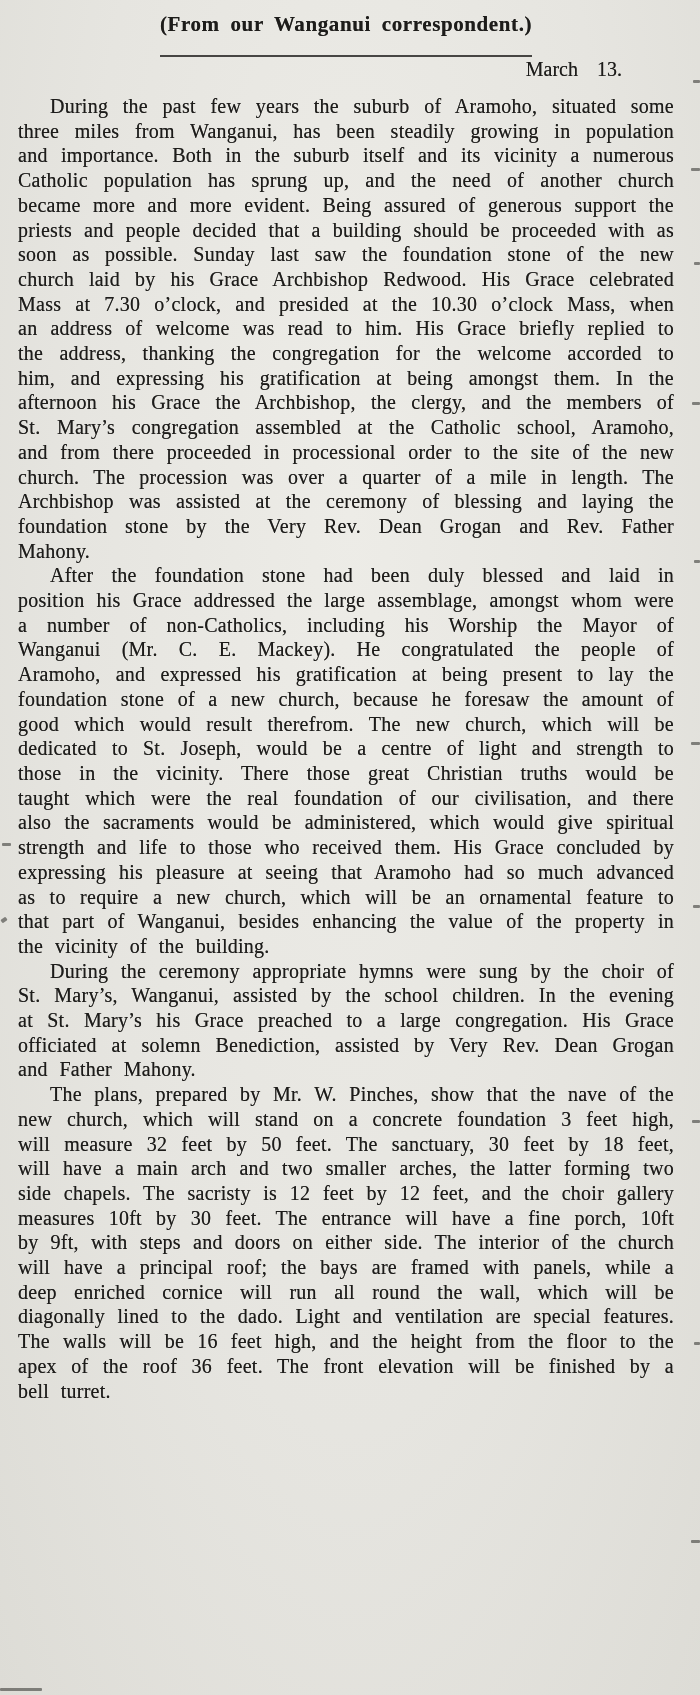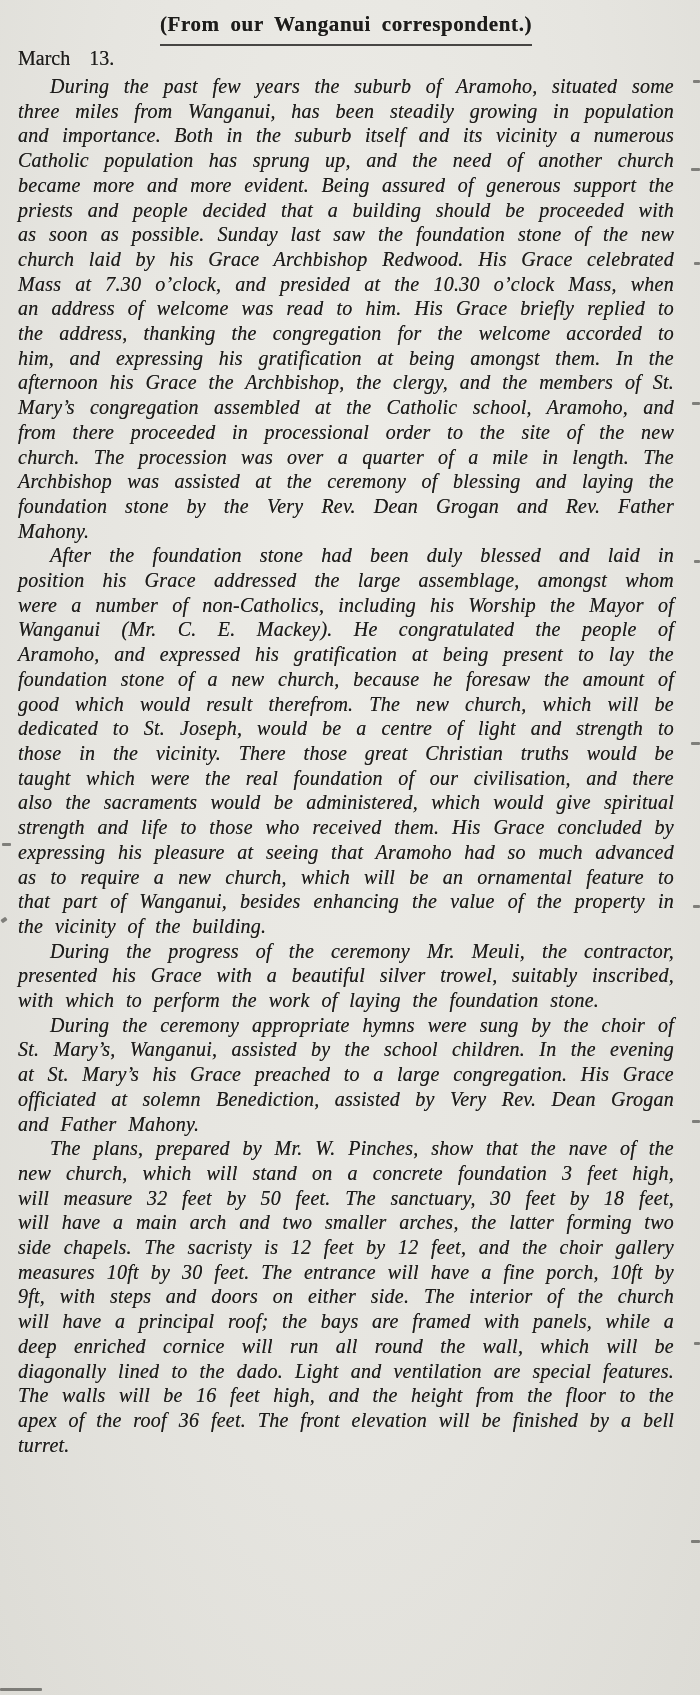--- a/index.html
+++ b/index.html
@@ -23,38 +23,38 @@
       text-align: center;
       font-size: 21px;
       font-weight: bold;
       letter-spacing: 0.6px;
       word-spacing: 5px;
       margin: 2px 0 1px 0;
     }
     .byline-text {
       display: inline-block;
       border-bottom: 2px solid rgba(30,29,27,0.8);
-      padding-bottom: 7px;
+      padding-bottom: 18px;
     }
     .dateline {
+      text-align: right;
       font-size: 20px;
       word-spacing: 14px;
       padding-right: 52px;
-      margin: 1px 0 4px 0;
+      margin: 1px 0 13px 0;
     }
     .body p {
       margin: 0;
       font-size: 20px;
       line-height: 24.7px;
       text-align: justify;
       text-indent: 32px;
       word-spacing: 6.5px;
       letter-spacing: 0.25px;
       hyphens: auto;
-      font-style: italic;
       -webkit-hyphens: auto;
     }
     
     .tick {
       position: absolute;
       background: #2e2d2a;
       opacity: 0.55;
       border-radius: 1px;
     }
   </style>
@@ -65,21 +65,20 @@
 
   <div class="byline">
     <span class="byline-text">(From our Wanganui correspondent.)</span>
   </div>
 
   <div class="dateline">March 13.</div>
 
   <div class="body">
     <p>During the past few years the suburb of Aramoho, situated some three miles from Wanganui, has been steadily growing in population and importance. Both in the suburb itself and its vicinity a numerous Catholic population has sprung up, and the need of another church became more and more evident. Being assured of generous support the priests and people decided that a building should be proceeded with as soon as possible. Sunday last saw the foundation stone of the new church laid by his Grace Archbishop Redwood. His Grace celebrated Mass at 7.30 o’clock, and presided at the 10.30 o’clock Mass, when an address of welcome was read to him. His Grace briefly replied to the address, thanking the congregation for the welcome accorded to him, and expressing his gratification at being amongst them. In the afternoon his Grace the Archbishop, the clergy, and the members of St. Mary’s congregation assembled at the Catholic school, Aramoho, and from there proceeded in processional order to the site of the new church. The procession was over a quarter of a mile in length. The Archbishop was assisted at the ceremony of blessing and laying the foundation stone by the Very Rev. Dean Grogan and Rev. Father Mahony.</p>
     <p>After the foundation stone had been duly blessed and laid in position his Grace addressed the large assemblage, amongst whom were a number of non-Catholics, including his Worship the Mayor of Wanganui (Mr. C. E. Mackey). He congratulated the people of Aramoho, and expressed his gratification at being present to lay the foundation stone of a new church, because he foresaw the amount of good which would result therefrom. The new church, which will be dedicated to St. Joseph, would be a centre of light and strength to those in the vicinity. There those great Christian truths would be taught which were the real foundation of our civilisation, and there also the sacraments would be administered, which would give spiritual strength and life to those who received them. His Grace concluded by expressing his pleasure at seeing that Aramoho had so much advanced as to require a new church, which will be an ornamental feature to that part of Wanganui, besides enhancing the value of the property in the vicinity of the building.</p>
-    <p>During the progress of the ceremony Mr. Meuli, the contractor, presented his Grace with a beautiful silver trowel, suitably inscribed, with which to perform the work of laying the foundation stone.</p>
     <p>During the ceremony appropriate hymns were sung by the choir of St. Mary’s, Wanganui, assisted by the school children. In the evening at St. Mary’s his Grace preached to a large congregation. His Grace officiated at solemn Benediction, assisted by Very Rev. Dean Grogan and Father Mahony.</p>
     <p>The plans, prepared by Mr. W. Pinches, show that the nave of the new church, which will stand on a concrete foundation 3 feet high, will measure 32 feet by 50 feet. The sanctuary, 30 feet by 18 feet, will have a main arch and two smaller arches, the latter forming two side chapels. The sacristy is 12 feet by 12 feet, and the choir gallery measures 10ft by 30 feet. The entrance will have a fine porch, 10ft by 9ft, with steps and doors on either side. The interior of the church will have a principal roof; the bays are framed with panels, while a deep enriched cornice will run all round the wall, which will be diagonally lined to the dado. Light and ventilation are special features. The walls will be 16 feet high, and the height from the floor to the apex of the roof 36 feet. The front elevation will be finished by a bell turret.</p>
   </div>
 
   <div class="tick" style="left:693px; top:80px;  width:7px; height:3px;"></div>
   <div class="tick" style="left:691px; top:168px; width:9px; height:3px;"></div>
   <div class="tick" style="left:694px; top:262px; width:6px; height:3px;"></div>
   <div class="tick" style="left:692px; top:402px; width:8px; height:3px;"></div>
   <div class="tick" style="left:694px; top:560px; width:6px; height:3px;"></div>
   <div class="tick" style="left:691px; top:742px; width:9px; height:3px;"></div>

